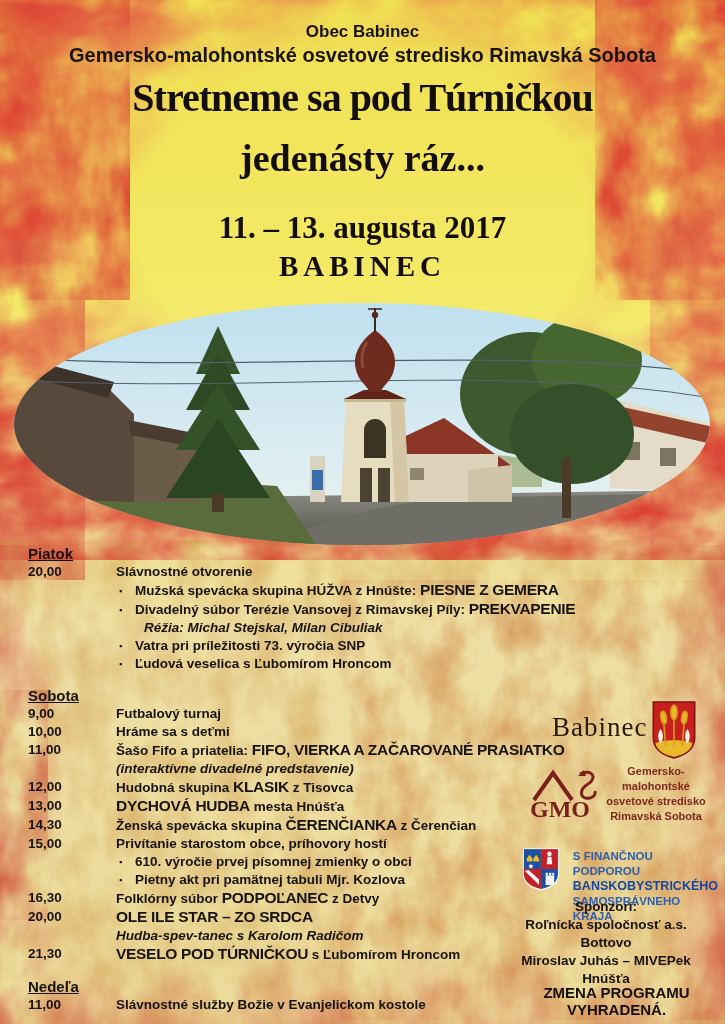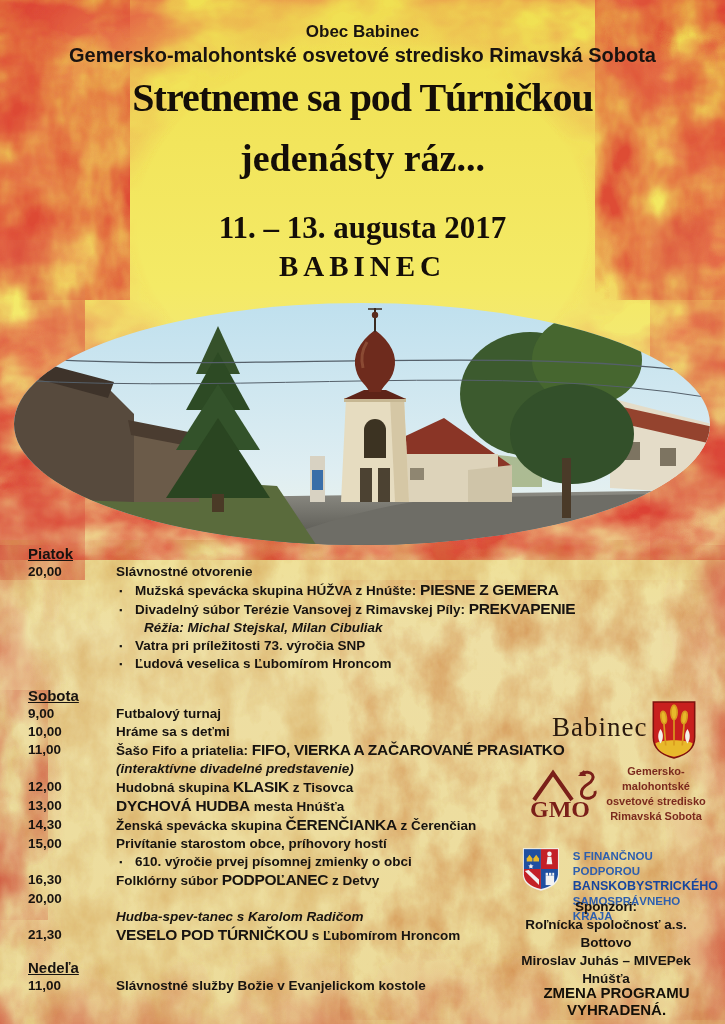--- a/index.html
+++ b/index.html
@@ -256,27 +256,29 @@
       <div class="s-row">
         <span class="s-time">15,00</span>
         <span class="s-content"><span>Privítanie starostom obce, príhovory hostí</span></span>
       </div>
       <div class="s-row">
         <span class="s-time"></span>
         <span class="s-content"><span class="blt">▪</span><span>610. výročie prvej písomnej zmienky o obci</span></span>
       </div>
       <div class="s-row">
         <span class="s-time"></span>
+        <span class="s-content"><span class="blt">▪</span><span>Pietny akt pri pamätnej tabuli Mjr. Kozlova</span></span>
       </div>
       <div class="s-row">
         <span class="s-time">16,30</span>
         <span class="s-content"><span>Folklórny súbor </span><span class="seg-big">PODPOĽANEC</span><span> z Detvy</span></span>
       </div>
       <div class="s-row">
         <span class="s-time">20,00</span>
+        <span class="s-content"><span class="seg-big">OLE ILE STAR – ZO SRDCA</span></span>
       </div>
       <div class="s-row">
         <span class="s-time"></span>
         <span class="s-content"><span class="seg-italic">Hudba-spev-tanec s Karolom Radičom</span></span>
       </div>
       <div class="s-row">
         <span class="s-time">21,30</span>
         <span class="s-content"><span class="seg-big">VESELO POD TÚRNIČKOU</span><span> s Ľubomírom Hroncom</span></span>
       </div>
       <div class="s-day gap">Nedeľa</div>

